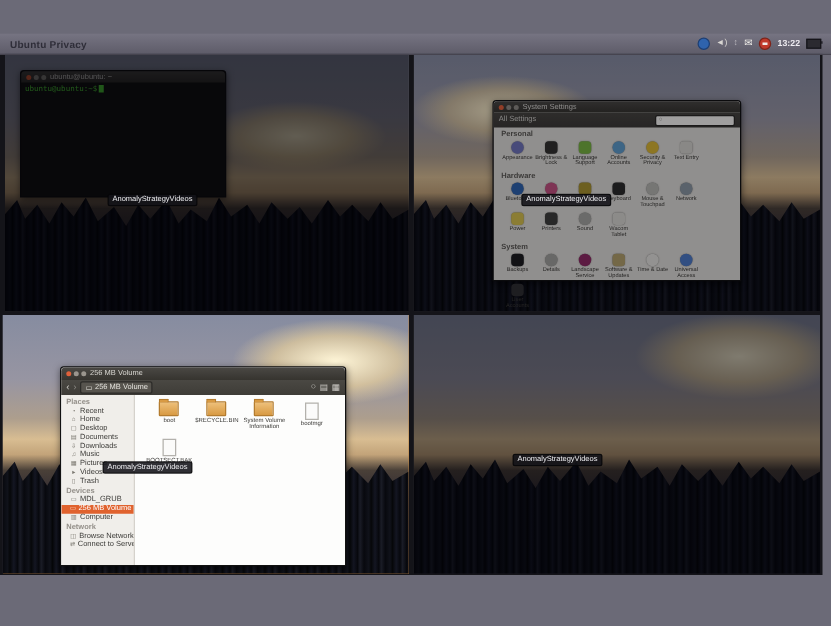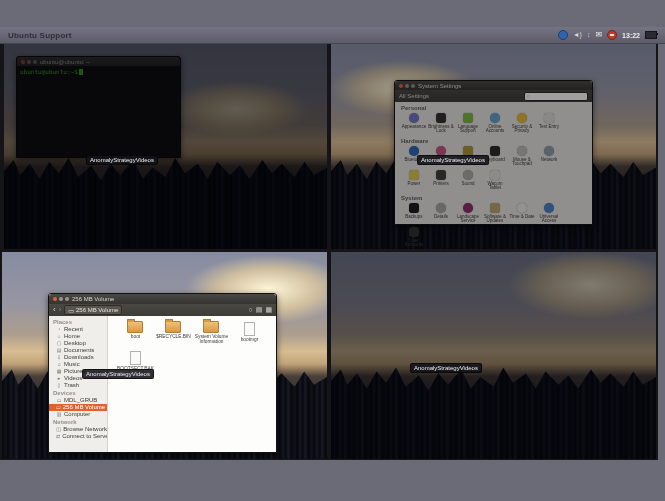--- a/index.html
+++ b/index.html
@@ -76,21 +76,21 @@
   .fitem{width:38px;margin-bottom:4px;text-align:center;cursor:pointer}
   .ficon-folder{width:14px;height:10px;background:linear-gradient(#eec07a,#d89a43);border:1px solid #b47c2f;border-radius:1px;margin:0 auto 1px auto;position:relative}
   .ficon-folder:before{content:"";position:absolute;left:-1px;top:-3px;width:6px;height:2px;background:#d89a43;border:1px solid #b47c2f;border-bottom:none;border-radius:1px 1px 0 0}
   .ficon-file{width:9px;height:12px;background:#fbfbfa;border:1px solid #b3b1ac;margin:1px auto 1px auto}
   .flabel{font-size:6px;line-height:6px;color:#3b3a37;transform:scale(.8);transform-origin:top center;width:47px;margin-left:-4.5px}
 </style>
 </head>
 <body>
 
 <div class="panel">
-  <span class="panel-title">Ubuntu Support</span>
+  <span class="panel-title">Ubuntu Privacy</span>
   <div class="tray">
     <span class="ti bt-dot"></span>
     <span class="ti vol">◄)</span>
     <span class="ti net">↕</span>
     <span class="ti mail">✉</span>
     <span class="ti mute"></span>
     <span class="ti clock">13:22</span>
     <span class="ti batt"></span>
   </div>
 </div>

